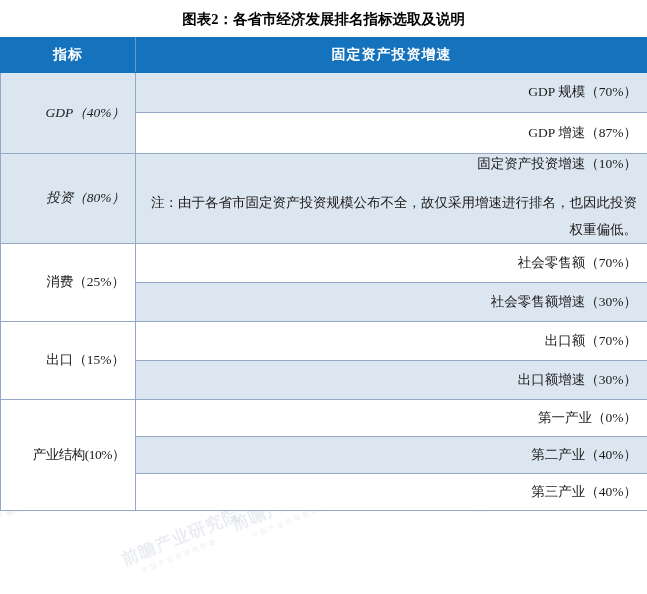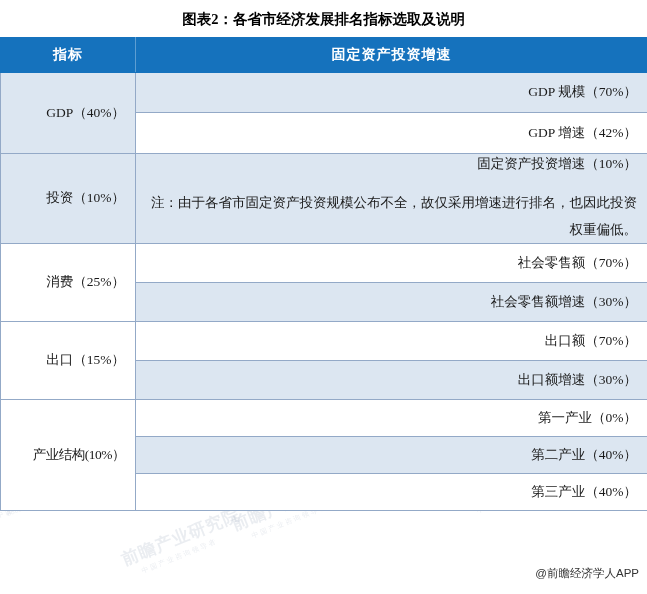--- a/index.html
+++ b/index.html
@@ -126,21 +126,21 @@
   }
   td.cat {
     vertical-align: top;
     padding-top: 9px;
     font-size: 13.5px;
   }
   td.cat.squeeze { letter-spacing: -0.5px; padding-left: 6px; }
 
   tr.shaded td { background: #dce6f1; }
   tr.plain  td { background: #ffffff; }
-  td.cat.shaded-cell { background: #dce6f1 !important; }
+  td.cat.shaded-cell { background: #dce6f1 !important; font-style: italic; }
   td.cat.plain-cell  { background: #ffffff !important; padding-left: 24px; }
 
   td.note-cell {
     padding-top: 6px;
     padding-bottom: 8px;
     vertical-align: top;
   }
   td.note-cell .line1 { margin-bottom: 16px; }
   td.note-cell .note-text { line-height: 1.95; }
 
@@ -249,25 +249,25 @@
         <th class="th-last">固定资产投资增速</th>
       </tr>
     </thead>
     <tbody>
 
       <tr class="shaded">
         <td class="cat shaded-cell" rowspan="2">GDP（40%）</td>
         <td style="height:39px;">GDP 规模（70%）</td>
       </tr>
       <tr class="plain">
-        <td style="height:40px;">GDP 增速（42%）</td>
-      </tr>
-
-      <tr class="shaded">
-        <td class="cat shaded-cell">投资（10%）</td>
+        <td style="height:40px;">GDP 增速（87%）</td>
+      </tr>
+
+      <tr class="shaded">
+        <td class="cat shaded-cell">投资（80%）</td>
         <td class="note-cell">
           <div class="line1">固定资产投资增速（10%）</div>
           <div class="note-text">注：由于各省市固定资产投资规模公布不全，故仅采用增速进行排名，也因此投资权重偏低。</div>
         </td>
       </tr>
 
       <tr class="plain">
         <td class="cat plain-cell" rowspan="2">消费（25%）</td>
         <td style="height:38px;">社会零售额（70%）</td>
       </tr>
@@ -291,14 +291,13 @@
         <td style="height:36px;">第二产业（40%）</td>
       </tr>
       <tr class="plain">
         <td style="height:36px;">第三产业（40%）</td>
       </tr>
     </tbody>
   </table>
 </div>
 
 <div class="footer">
-  <span class="app">@前瞻经济学人APP</span>
 </div>
 
 </body></html>

